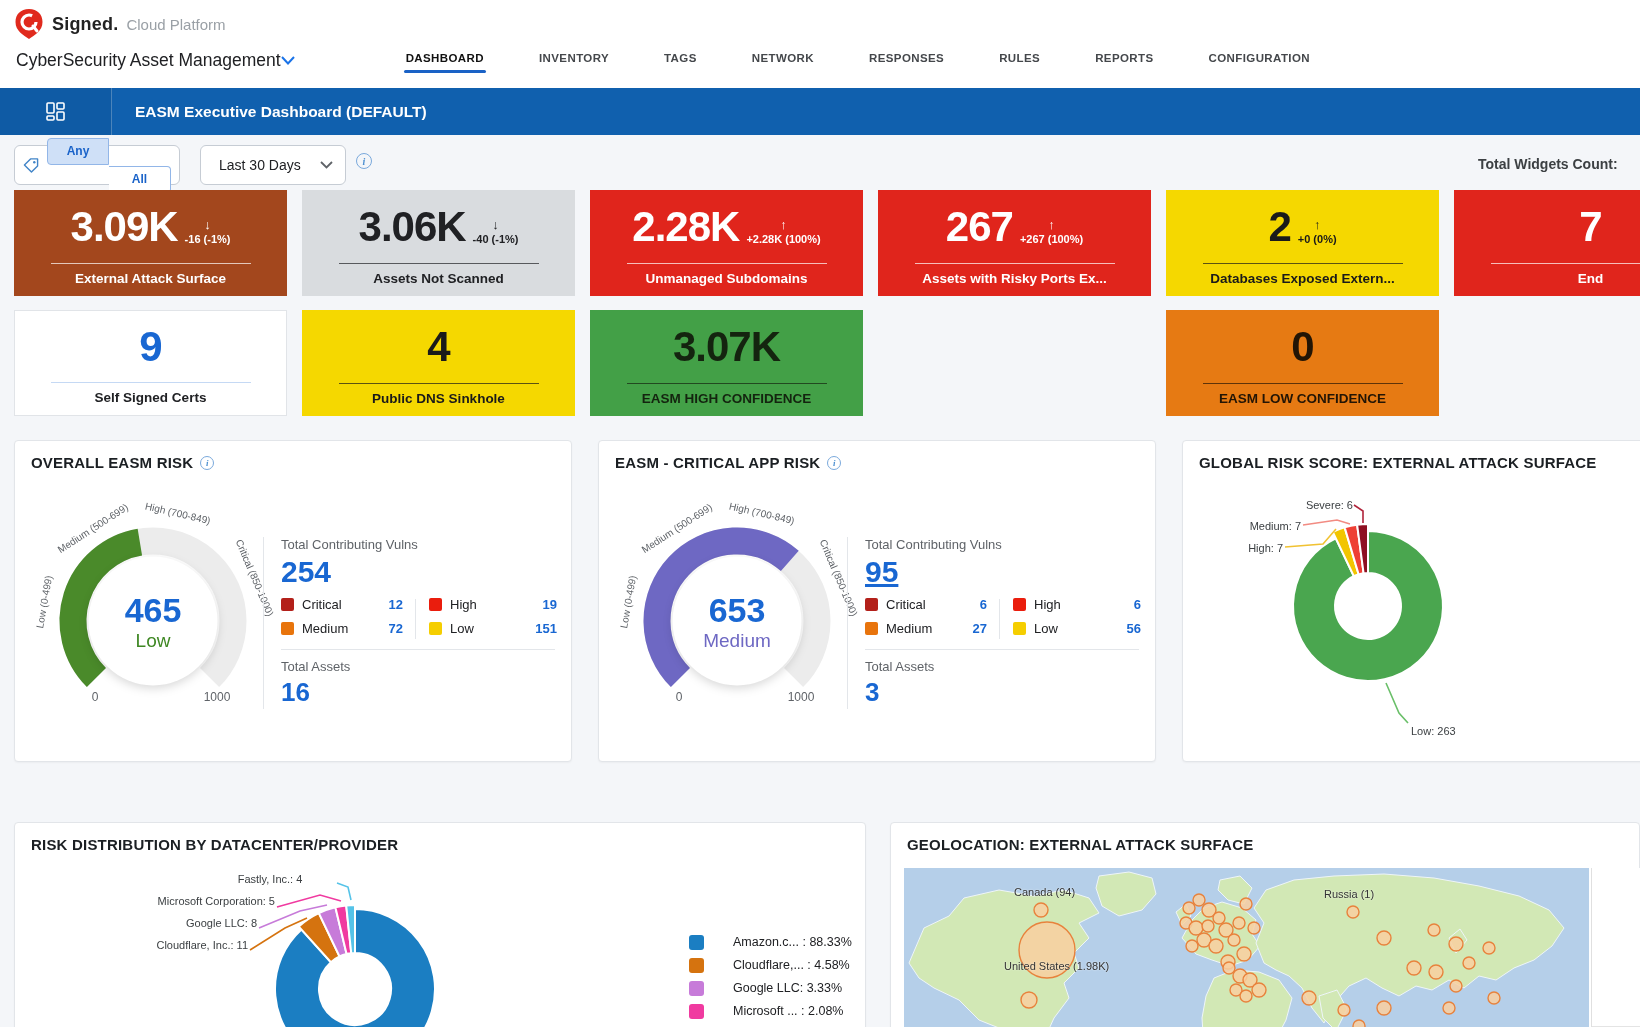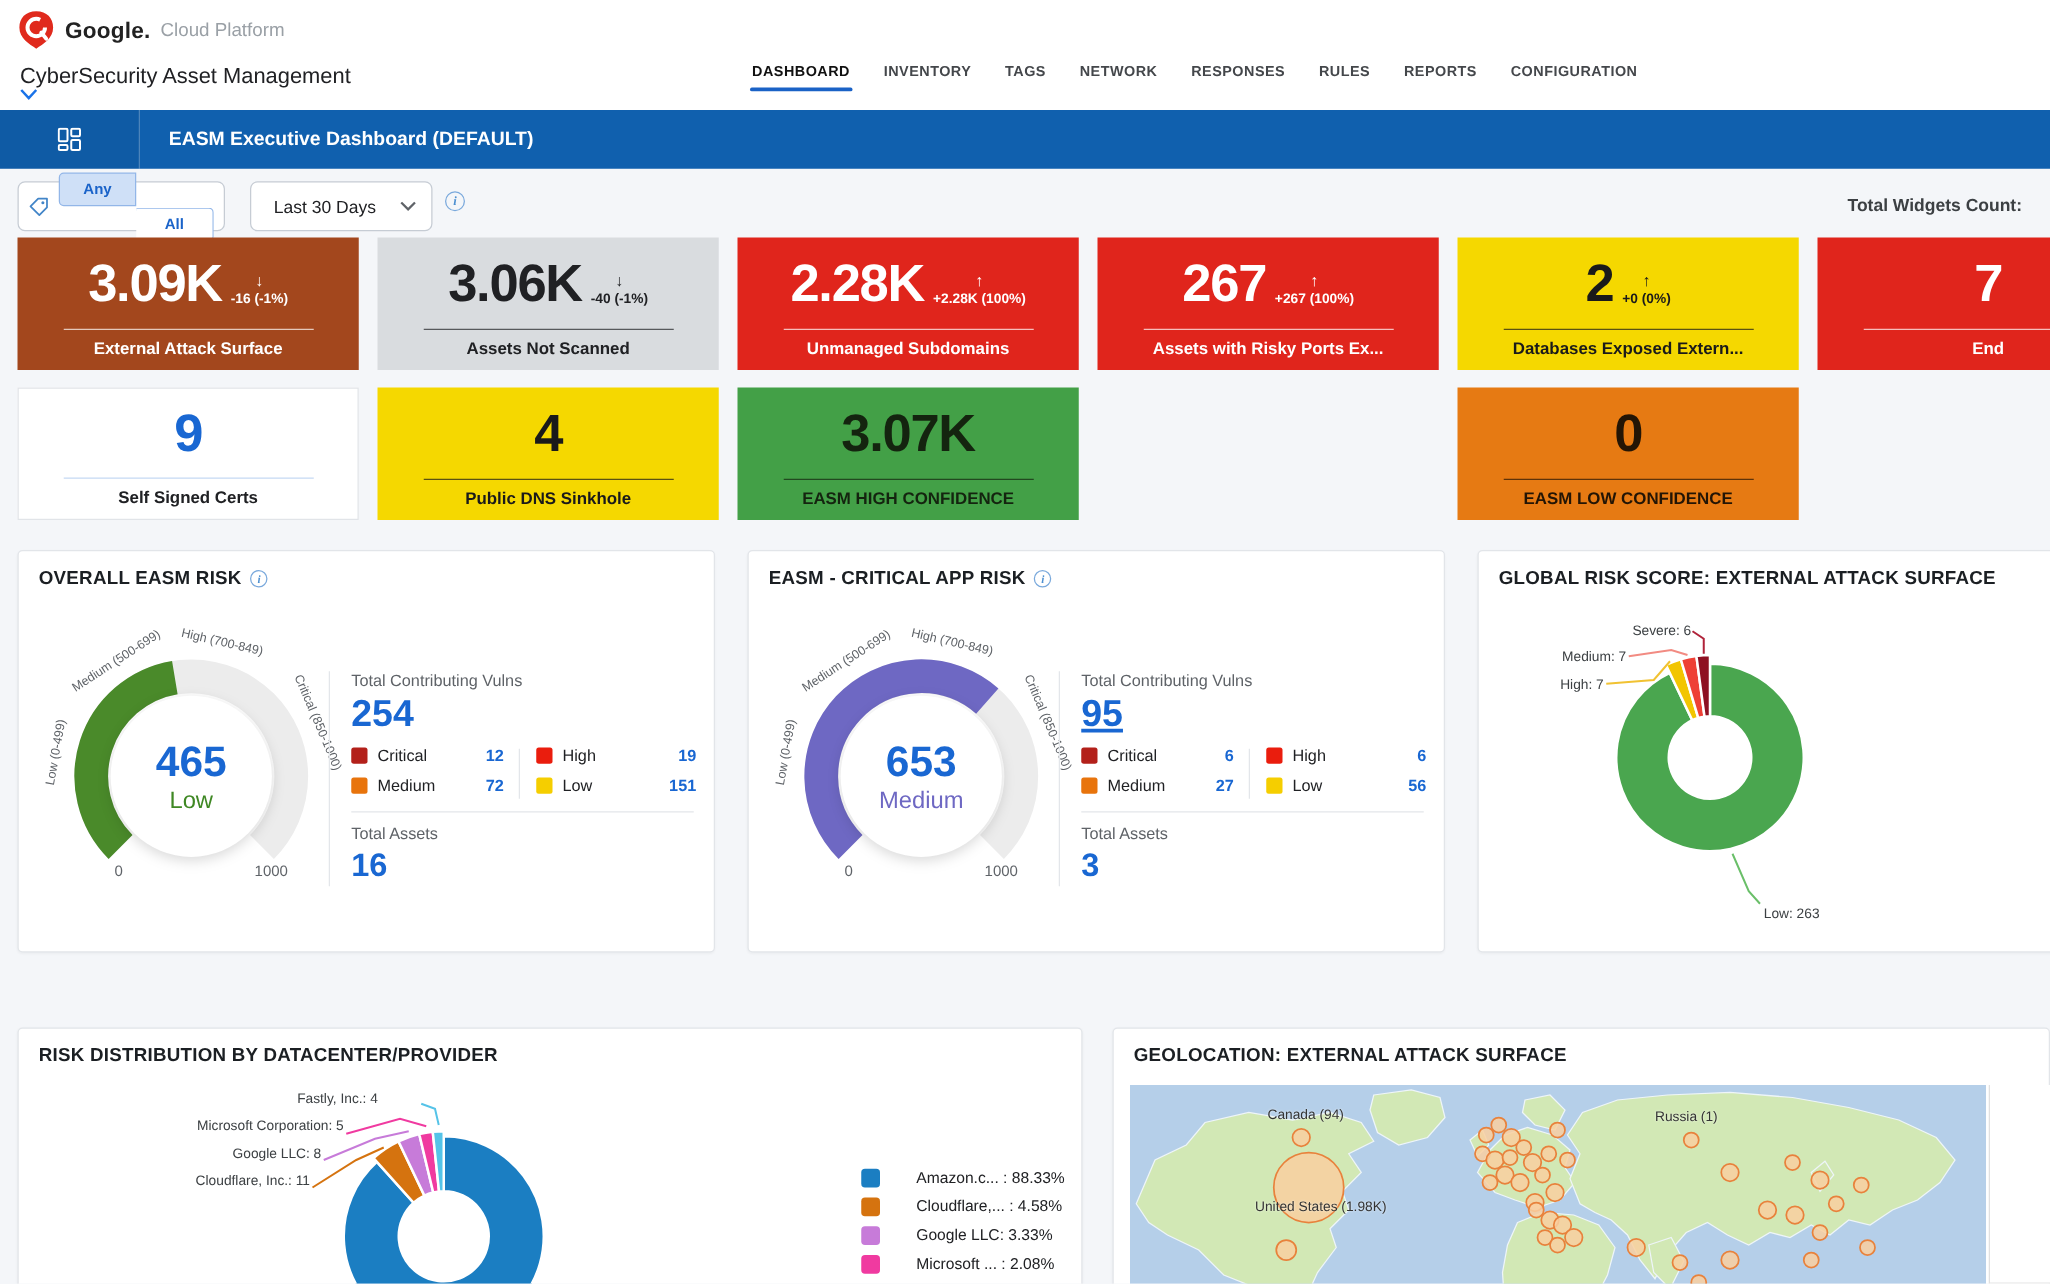--- a/index.html
+++ b/index.html
@@ -6,24 +6,24 @@
   html,body { width:1640px; height:1027px; }
   body { font-family:"Liberation Sans", sans-serif; background:#f4f6f9; }
   #app { position:relative; width:1640px; height:1027px; overflow:hidden; background:#f4f6f9; }
   .abs { position:absolute; }
 
   
   #topbar { left:0; top:0; width:1640px; height:88px; background:#ffffff; }
   #logo-row { left:14px; top:8px; height:32px; display:flex; align-items:center; gap:8px; }
   .brand { font-size:18px; font-weight:700; color:#222; letter-spacing:.2px; }
   .brand-suffix { font-size:15px; color:#9aa0a6; }
-  #app-title-row { left:16px; top:50px; display:flex; align-items:flex-start; gap:0;flex-direction:column; }
+  #app-title-row { left:16px; top:50px; display:flex; align-items:center; gap:0; }
   #app-title { font-size:17.5px; font-weight:500; color:#202124; }
   #main-nav { right:330px; top:52px; display:flex; gap:27px; align-items:center; }
-  .nav-item { font-size:11.5px; font-weight:600; color:#44474b; letter-spacing:.4px; cursor:pointer; position:relative; padding-bottom:9px; }
+  .nav-item { font-size:11.5px; font-weight:600; color:#44474b; letter-spacing:.4px; cursor:pointer; position:relative; padding-bottom:9px;margin-left:28px; }
   .nav-item.active { color:#111; font-weight:700; }
   .nav-item.active::after { content:""; position:absolute; left:-2px; right:-2px; bottom:0; height:3px; background:#1a62c6; border-radius:2px; }
 
   
   #dash-bar { left:0; top:88px; width:1640px; height:47px; background:#1060ae; }
   #dash-icon-zone { position:absolute; left:0; top:0; width:112px; height:47px; background:rgba(0,0,0,.05); border-right:1px solid rgba(255,255,255,.25); }
   #dash-title { position:absolute; left:135px; top:0; height:47px; display:flex; align-items:center; color:#fff; font-size:15.5px; font-weight:700; }
 
   
   .fbox { border:1px solid #c6ccd4; border-radius:6px; background:#fff; }
@@ -91,21 +91,21 @@
 
 <div id="app">
 
   <div id="topbar" class="abs">
     <div id="logo-row" class="abs">
       <svg width="30" height="32" viewBox="0 0 30 32">
         <path d="M15 1 C23.5 1 28.5 6.5 28.5 14 C28.5 23 20.5 27 15 31 C9.5 27 1.5 23 1.5 14 C1.5 6.5 6.5 1 15 1 Z" fill="#e02a1d"></path>
         <circle cx="15" cy="14" r="7" fill="none" stroke="#ffffff" stroke-width="3.2" stroke-dasharray="36 8"></circle>
         <path d="M19 18 L23 23" stroke="#ffffff" stroke-width="3" stroke-linecap="round"></path>
       </svg>
-      <span class="brand">Google.</span>
+      <span class="brand">Signed.</span>
       <span class="brand-suffix">Cloud Platform</span>
     </div>
     <div id="app-title-row" class="abs">
       <span id="app-title">CyberSecurity Asset Management</span>
       <svg width="14" height="9" viewBox="0 0 14 9">
         <polyline points="1,1 7,7.5 13,1" fill="none" stroke="#1a73e8" stroke-width="2"></polyline>
       </svg>
     </div>
     <div id="main-nav" class="abs">
       <span class="nav-item active">DASHBOARD</span>

